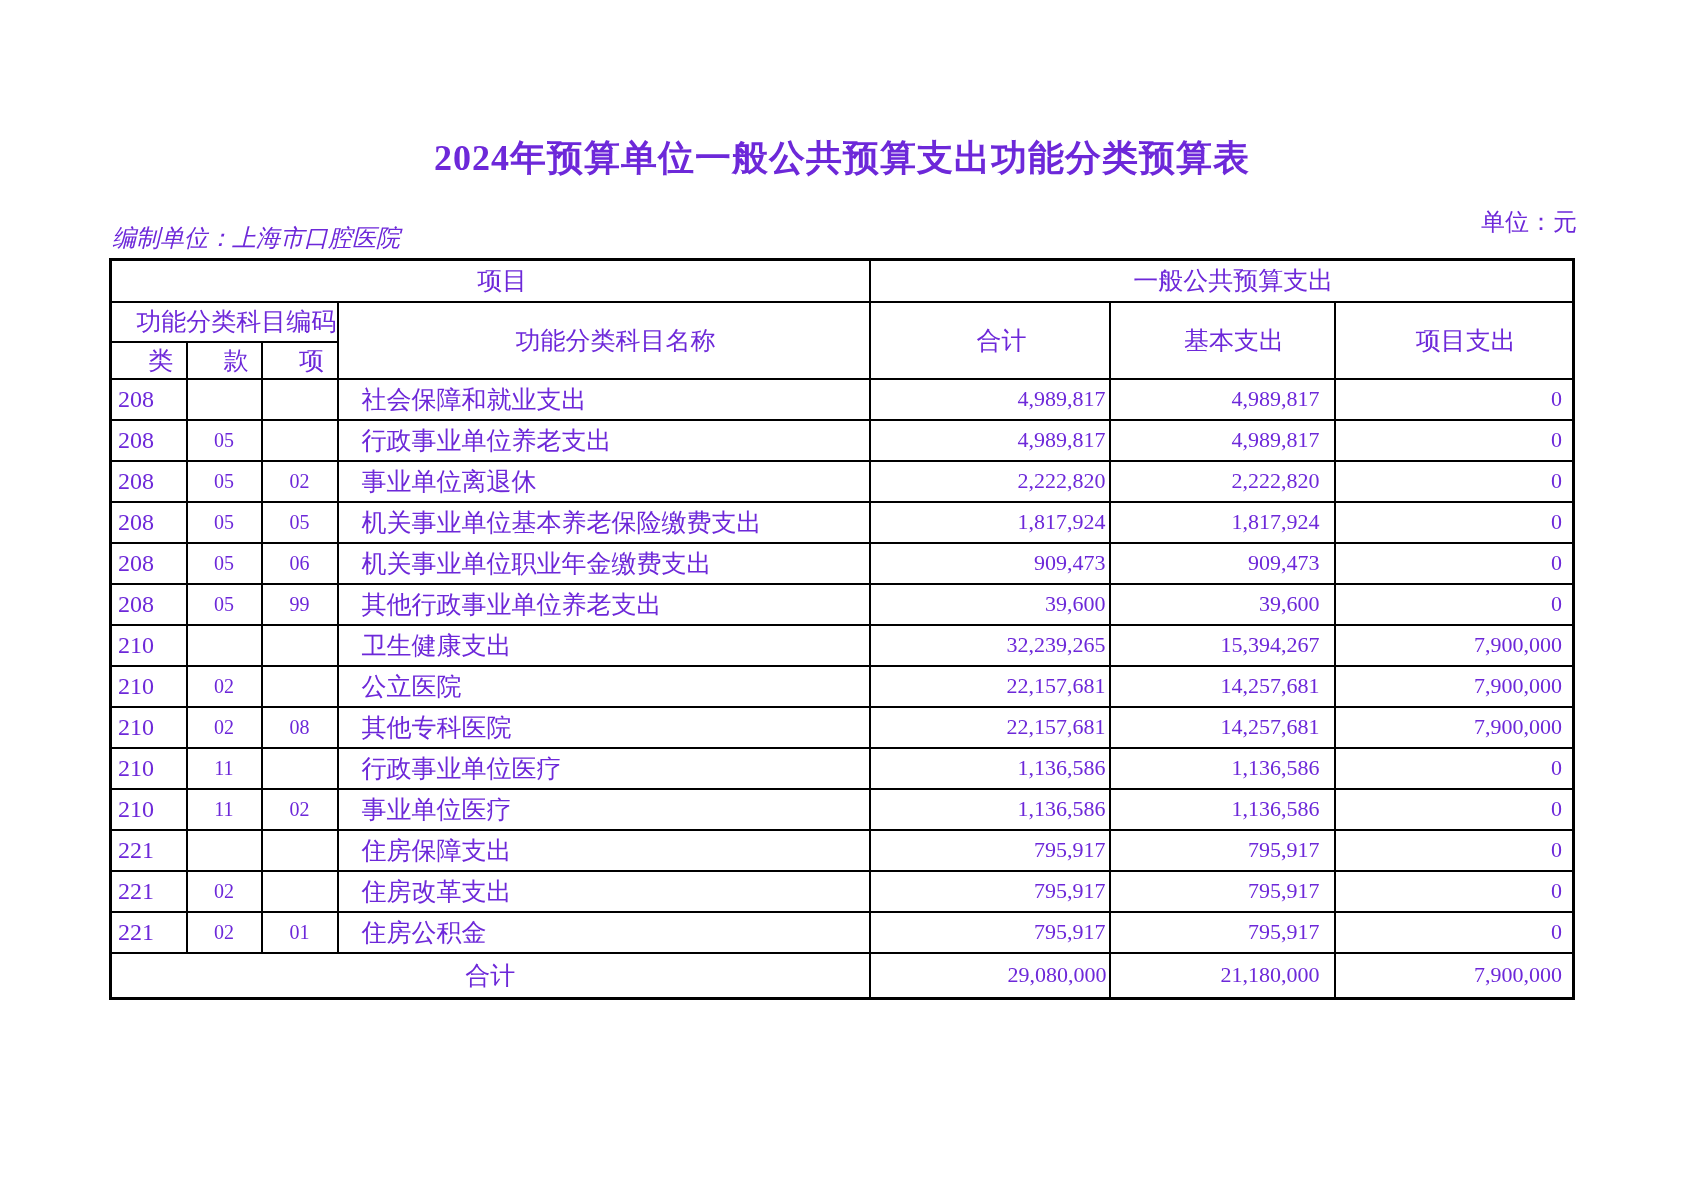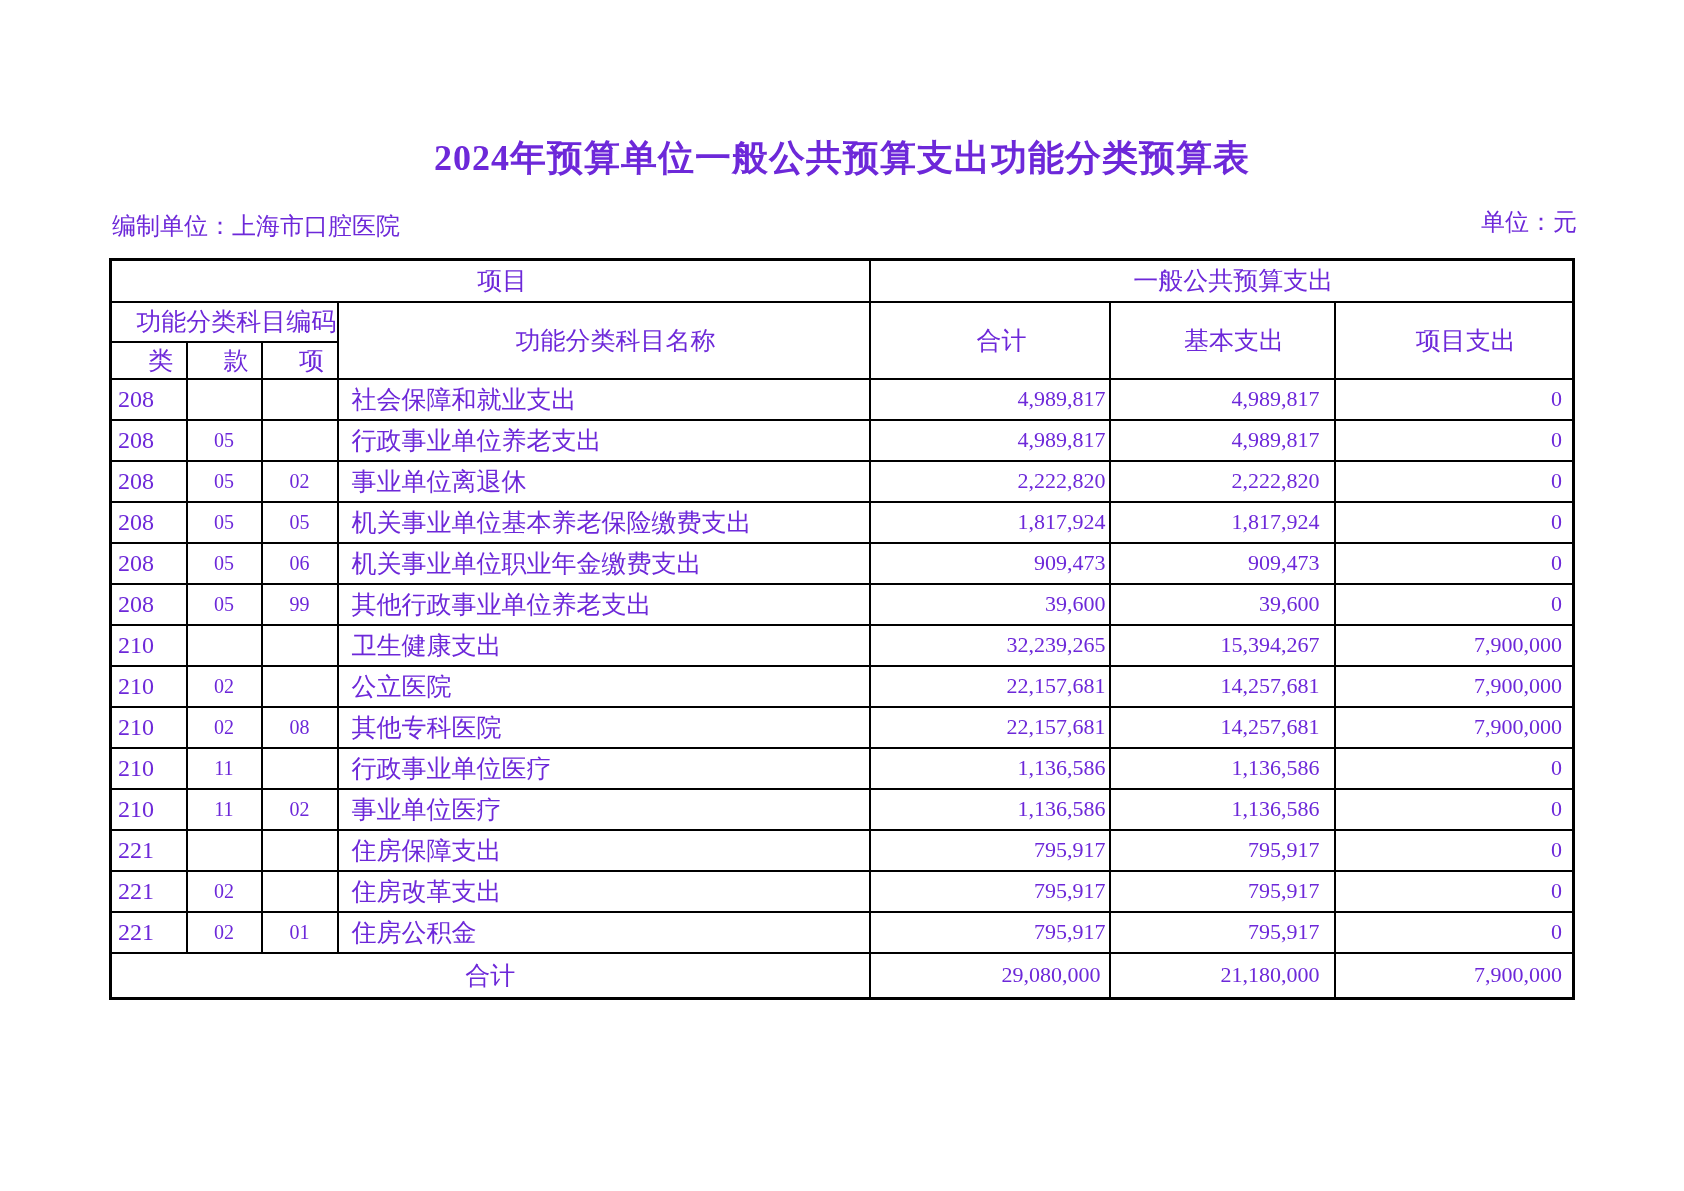--- a/index.html
+++ b/index.html
@@ -5,46 +5,46 @@
   html,body{margin:0;padding:0;background:#ffffff;}
   .page{
     position:relative;width:1684px;height:1191px;background:#ffffff;color:#6d28d9;
     font-family:"Liberation Serif","DejaVu Serif",serif;overflow:hidden;
   }
   .doc-title{
     position:absolute;top:138px;left:0;width:100%;text-align:center;
     font-size:36px;font-weight:bold;letter-spacing:1px;line-height:40px;
   }
   .meta-row{position:absolute;top:206px;left:112px;right:107px;height:34px;font-size:24px;line-height:32px;}
-  .meta-left{position:absolute;left:0;top:4px;}
+  .meta-left{position:absolute;left:0;top:16px;font-style:italic;}
   .meta-right{position:absolute;right:0;top:0;}
   table.budget{
     position:absolute;left:109px;top:258px;width:1463px;
     border-collapse:collapse;table-layout:fixed;
     border:3px solid #000;font-size:25px;
   }
   .budget th,.budget td{
     border:2px solid #000;font-weight:normal;padding:0;
     overflow:hidden;white-space:nowrap;vertical-align:middle;
   }
   .budget thead th{text-align:center;padding-left:24px;}
   .budget tr.hr1{height:42px;}
   .budget tr.hr2{height:40px;}
   .budget tr.hr3{height:37px;}
   .budget tbody.data tr{height:41px;}
   .budget tbody.totals tr{height:46px;}
   td.c-left{text-align:left;padding-left:6px;font-size:24px;}
   td.c-center{text-align:center;font-size:20px;}
-  td.c-name{text-align:left;padding-left:13px;}
+  td.c-name{text-align:left;padding-left:23px;}
   td.num{text-align:right;font-size:22px;}
   td.n-total{padding-right:3px;}
   td.n-basic{padding-right:14px;}
   td.n-project{padding-right:10px;}
   tbody.totals td.t-label{text-align:center;}
-  tbody.totals td.n-total{padding-right:8px;}
+  tbody.totals td.n-total{padding-right:2px;}
 </style>
 </head>
 <body>
 
 <div class="page">
 
   <div class="doc-title">2024年预算单位一般公共预算支出功能分类预算表</div>
 
   <div class="meta-row">
     <span class="meta-left">编制单位：上海市口腔医院</span>

